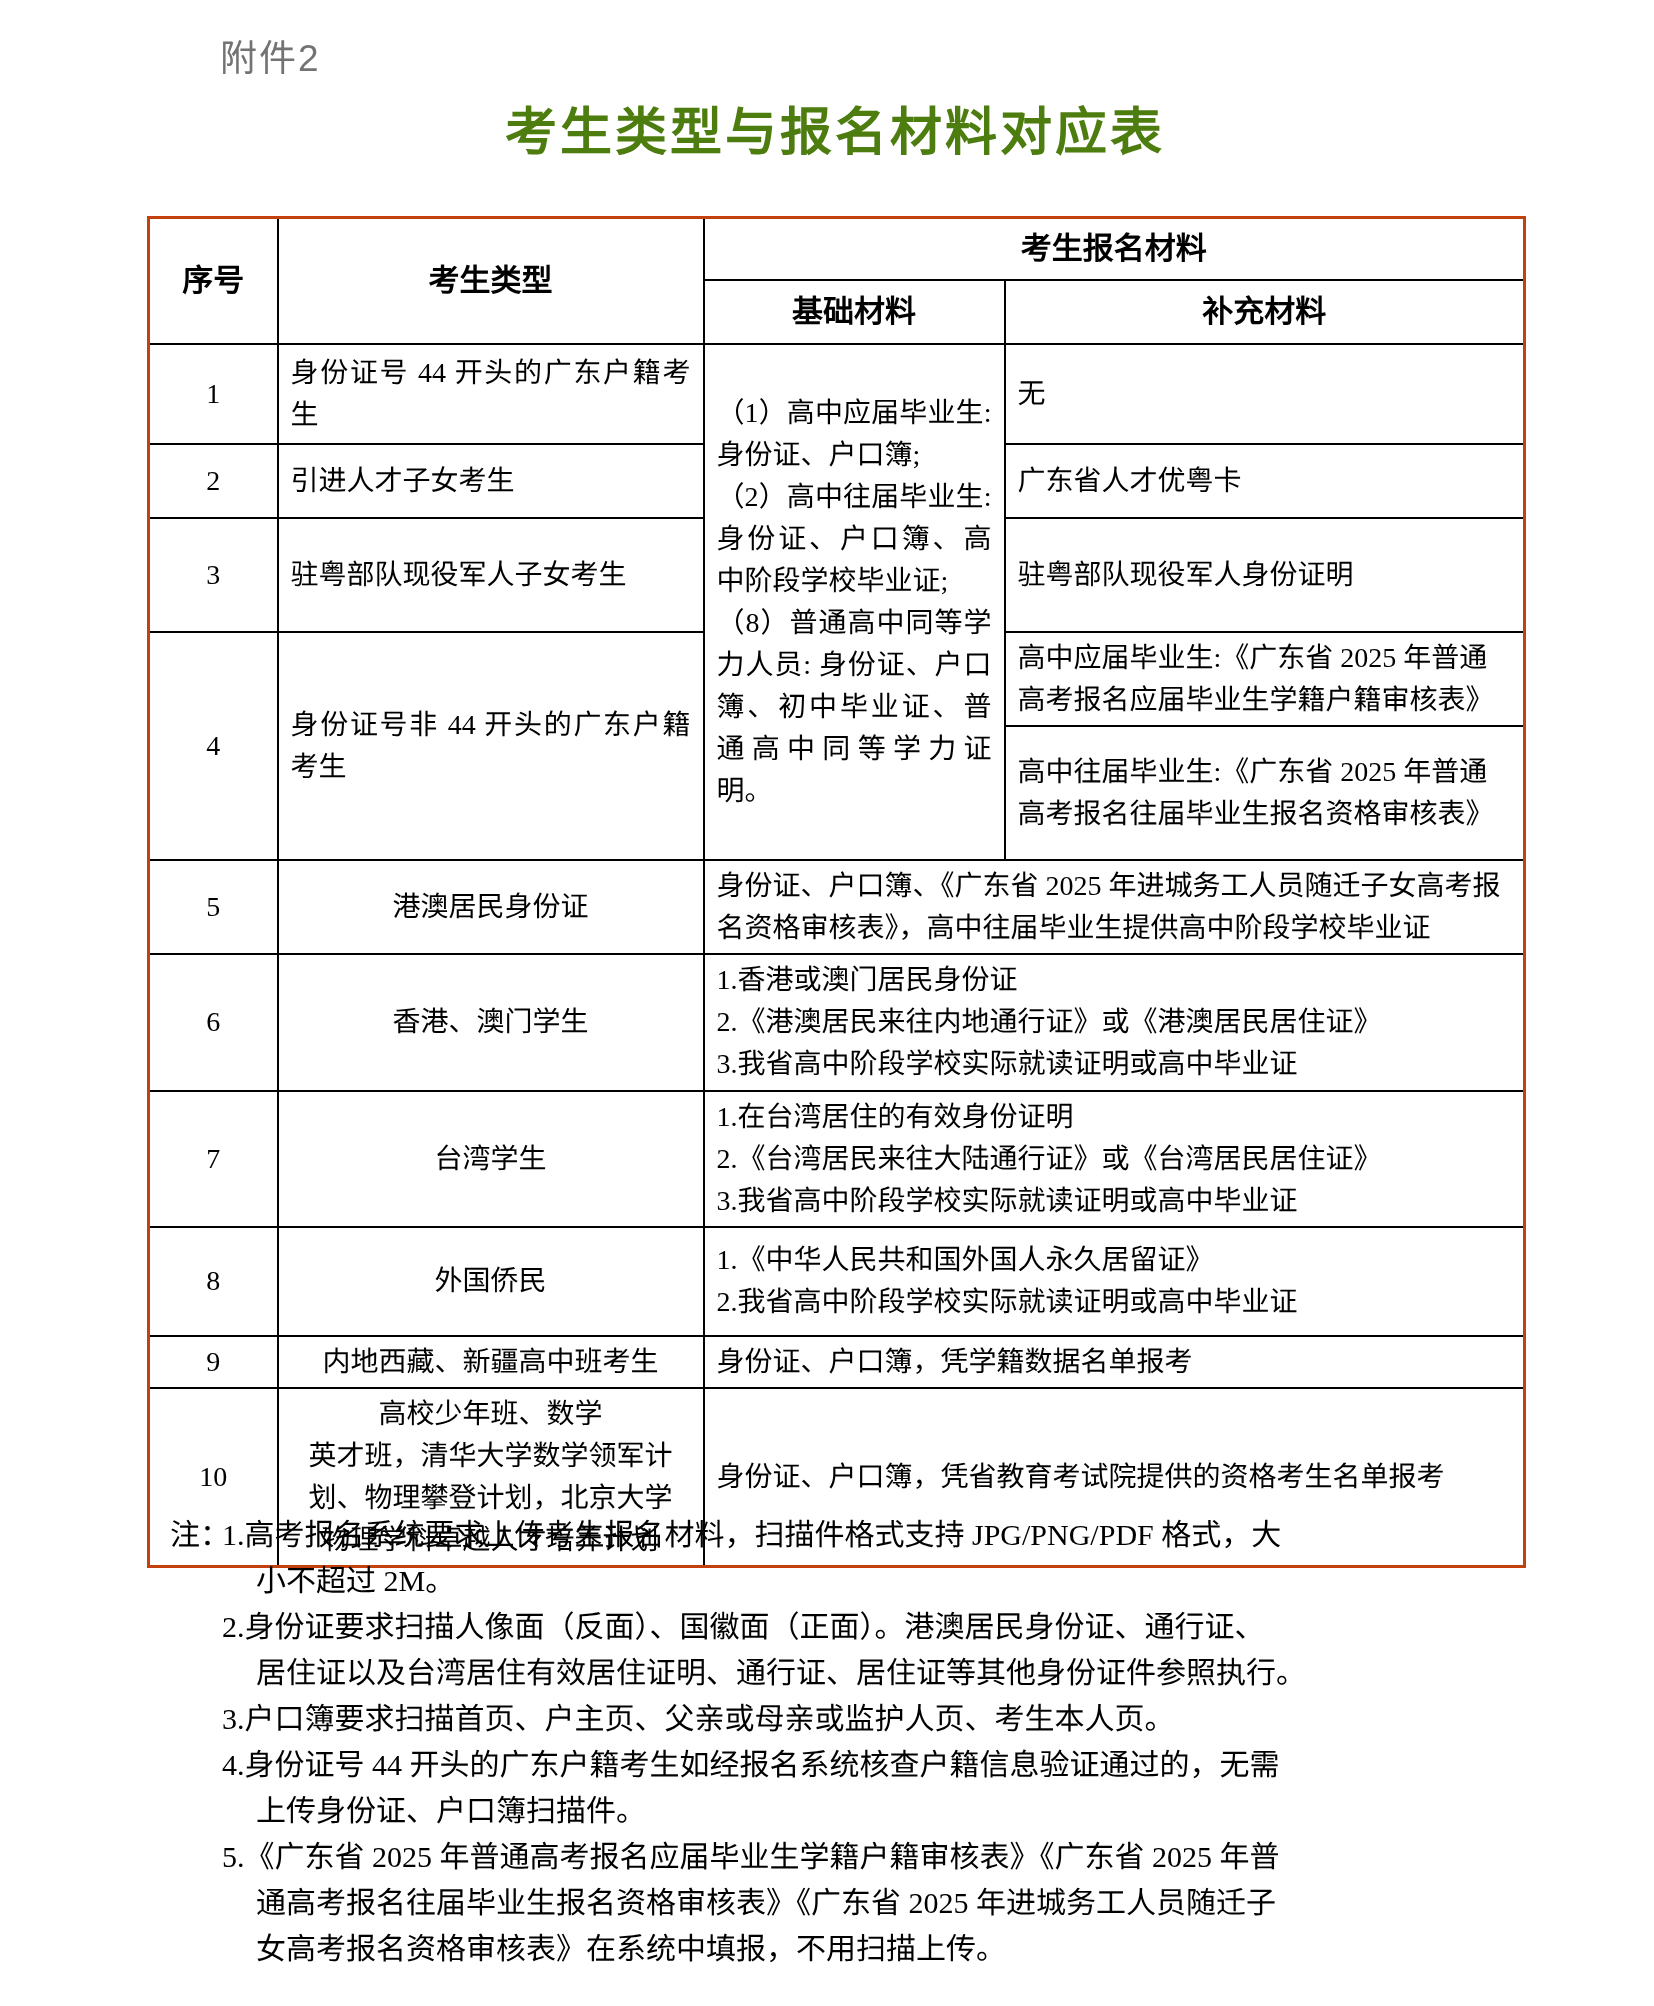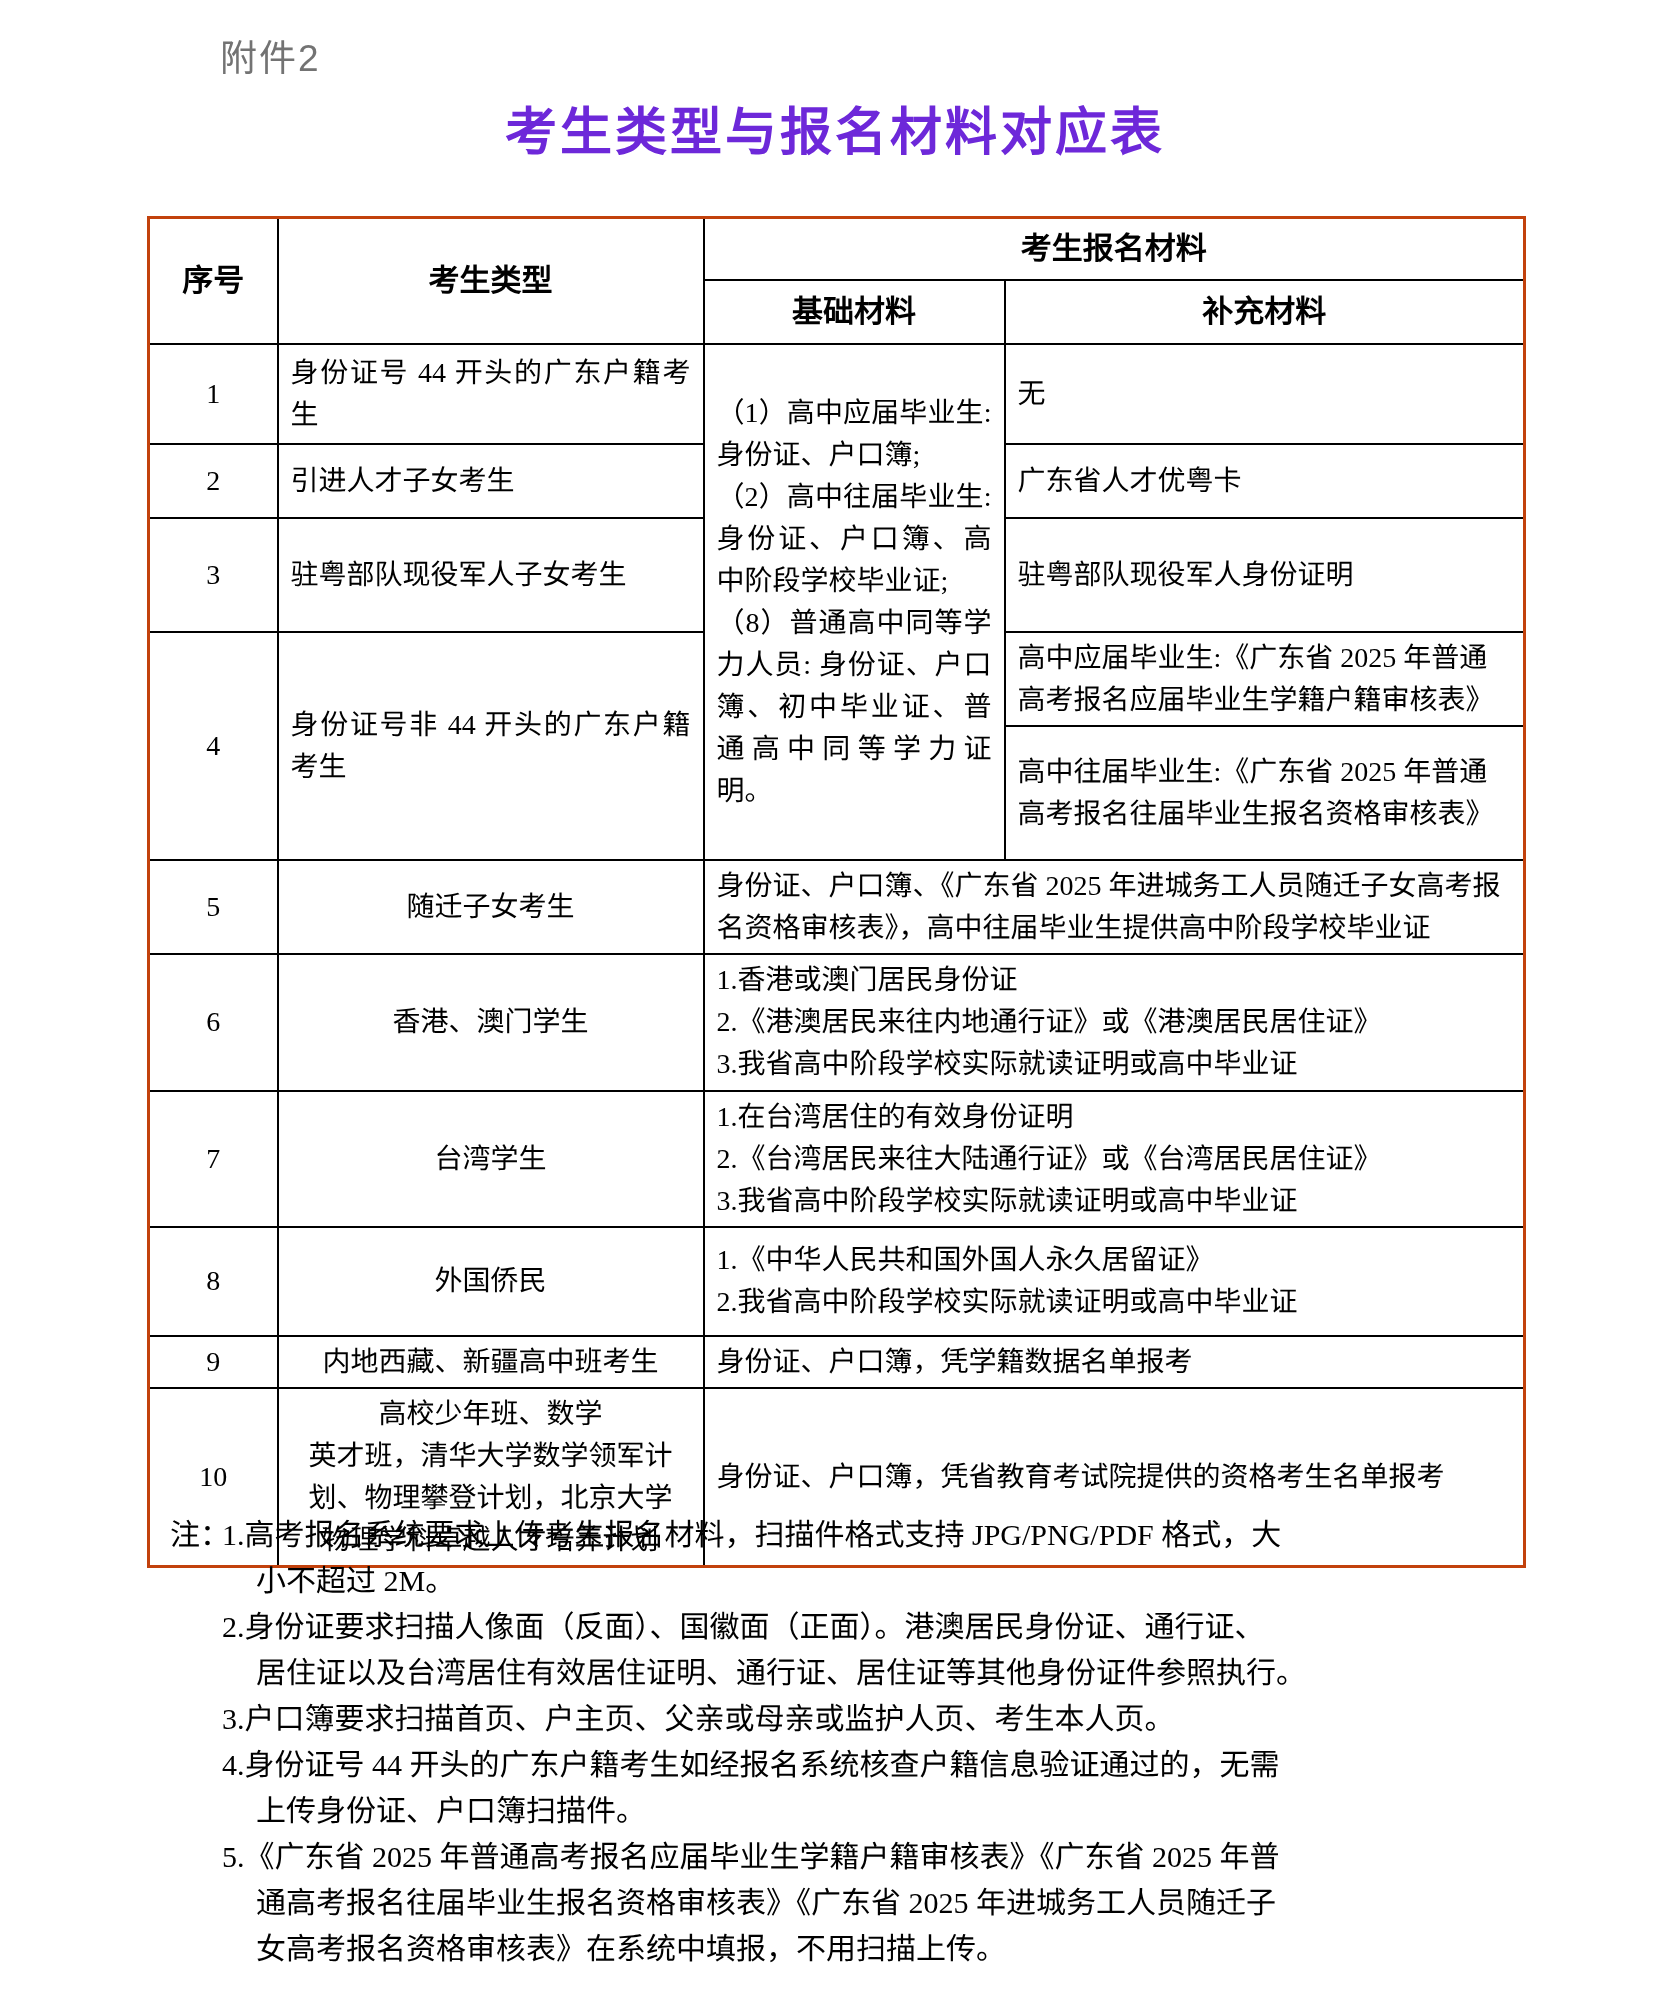--- a/index.html
+++ b/index.html
@@ -12,21 +12,21 @@
     position:absolute;left:220px;top:28px;
     font-family:"Liberation Sans","DejaVu Sans",sans-serif;
     font-size:37px;letter-spacing:2px;color:#737373;
   }
   .title-wrap{
     position:absolute;left:147px;top:90px;width:1376px;text-align:center;
   }
   .title{
     display:inline-block;
     font-family:"Liberation Serif","DejaVu Serif",serif;
-    font-weight:bold;font-size:52px;letter-spacing:3px;color:#6d28d9;
+    font-weight:bold;font-size:52px;letter-spacing:3px;color:#4d7c0f;
   }
   table.doc{
     position:absolute;left:147px;top:216px;width:1376px;
     border-collapse:collapse;table-layout:fixed;
     border:3px solid #c2410c;
     padding-left:48px;
   }
   table.doc td,table.doc th{
     border:2px solid #000;vertical-align:middle;
     font-size:28px;line-height:42px;color:#000;
@@ -111,21 +111,21 @@
       <td class="c-no" rowspan="2">4</td>
       <td class="jt" rowspan="2">身份证号非 44 开头的广东户籍考生</td>
       <td class="al sup4">高中应届毕业生:《广东省 2025 年普通高考报名应届毕业生学籍户籍审核表》</td>
     </tr>
     <tr class="tr4b">
       <td class="al sup4">高中往届毕业生:《广东省 2025 年普通高考报名往届毕业生报名资格审核表》</td>
     </tr>
 
     <tr class="tr5">
       <td class="c-no">5</td>
-      <td class="ac">随迁子女考生</td>
+      <td class="ac">港澳居民身份证</td>
       <td class="al" colspan="2">身份证、户口簿、《广东省 2025 年进城务工人员随迁子女高考报名资格审核表》，高中往届毕业生提供高中阶段学校毕业证</td>
     </tr>
     <tr class="tr6">
       <td class="c-no">6</td>
       <td class="ac">香港、澳门学生</td>
       <td class="lines" colspan="2">
           <div class="ln first">1.香港或澳门居民身份证</div>
           <div class="ln">2.《港澳居民来往内地通行证》或《港澳居民居住证》</div>
           <div class="ln">3.我省高中阶段学校实际就读证明或高中毕业证</div>
         </td>

